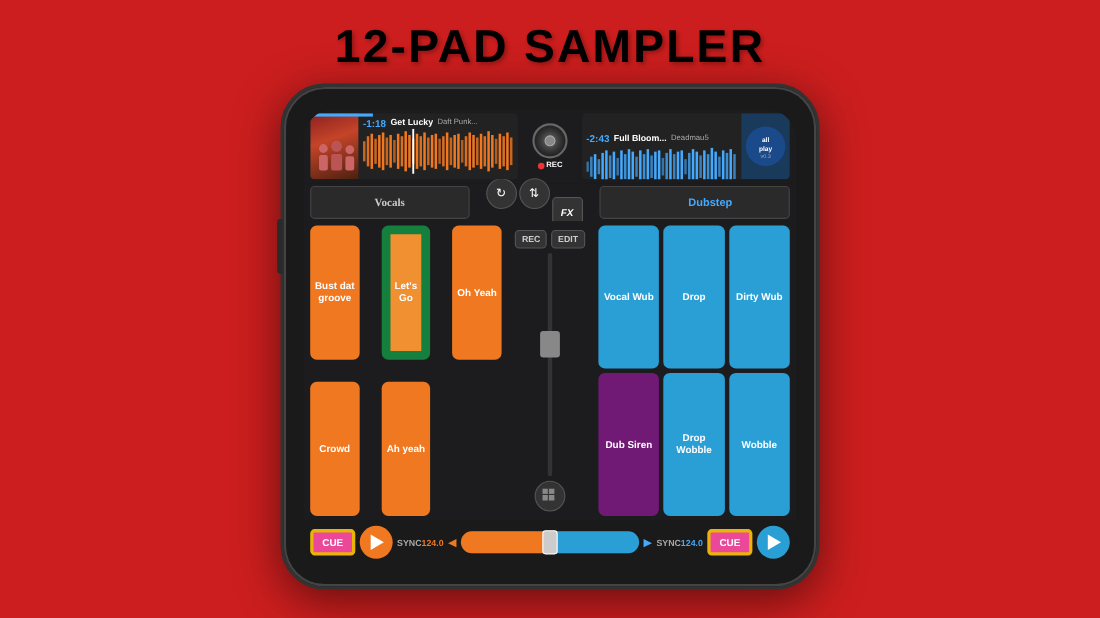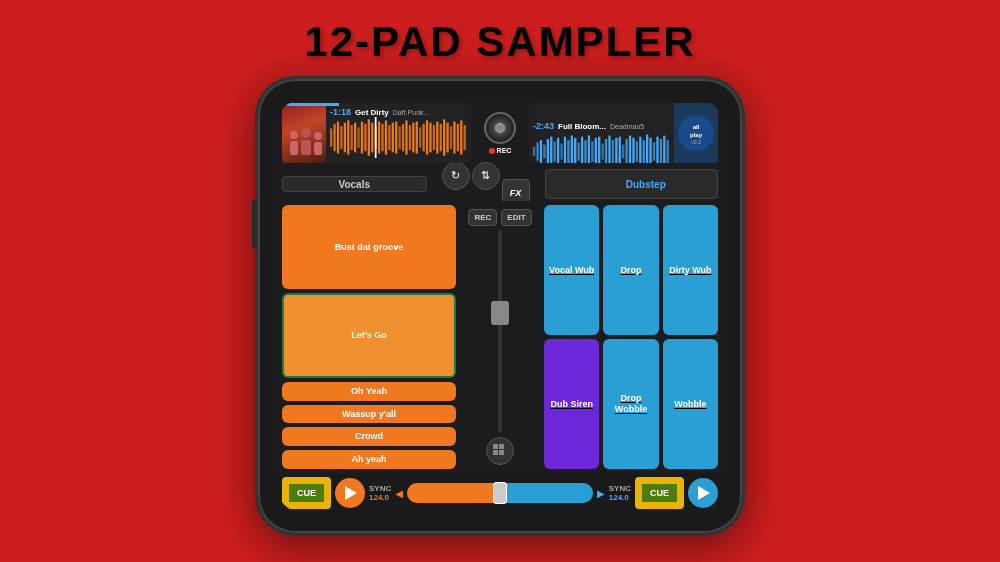--- a/index.html
+++ b/index.html
@@ -199,30 +199,31 @@
       display: flex;
       align-items: center;
       height: 34px;
       background: #1c1c1e;
       padding: 2px 6px;
       gap: 4px;
     }
 
     .deck-label-btn {
       flex: 1;
-      height: 16px;
+      height: 30px;
       background: #2a2a2a;
       border-radius: 4px;
       display: flex;
       align-items: center;
       justify-content: center;
       color: #ccc;
       font-size: 10px;
       font-weight: bold;
       border: 1px solid #444;
+      font-family: Liberation Serif, serif;
     }
 
     .deck-center-icons {
       display: flex;
       gap: 2px;
       width: 110px;
       justify-content: center;
     }
 
     .icon-btn {
@@ -268,44 +269,44 @@
     .pads-area {
       display: flex;
       flex: 1;
       padding: 4px 6px;
       gap: 4px;
       background: #1c1c1e;
     }
 
     .pads-left {
       display: grid;
-      grid-template-columns: repeat(1, 1fr);
+      grid-template-columns: repeat(3, 1fr);
       grid-template-rows: repeat(2, 1fr);
-      gap: 4px;
+      gap: 20px;
       flex: 1;
     }
 
     .pad {
       border-radius: 6px;
       display: flex;
       align-items: center;
       justify-content: center;
       text-align: center;
       font-size: 9px;
       font-weight: bold;
       color: white;
       padding: 4px;
       line-height: 1.2;
       cursor: pointer;
     }
 
     .pad.orange { background: #f07820; }
-    .pad.orange-active { background: #f09030; border: 2px solid #15803d; }
+    .pad.orange-active { background: #f09030; border: 8px solid #15803d; }
     .pad.blue { background: #2a9fd6; }
-    .pad.blue-dark { background: #6d28d9; }
+    .pad.blue-dark { background: #701a75; }
 
     
     .center-area {
       width: 80px;
       display: flex;
       flex-direction: column;
       align-items: center;
       justify-content: space-between;
       padding: 4px 0;
     }
@@ -358,36 +359,35 @@
       justify-content: center;
       font-size: 10px;
     }
 
     .pads-right {
       display: grid;
       grid-template-columns: repeat(3, 1fr);
       grid-template-rows: repeat(2, 1fr);
       gap: 4px;
       flex: 1;
-      text-decoration: underline;
     }
 
     
     .bottom-bar {
       height: 40px;
       background: #1a1a1a;
       display: flex;
       align-items: center;
       padding: 0 6px;
       gap: 4px;
     }
 
     .cue-btn {
-      background: #4d7c0f;
-      border: 7px solid #eab308;
+      background: #ec4899;
+      border: 3px solid #eab308;
       border-radius: 4px;
       color: white;
       font-size: 9px;
       font-weight: bold;
       padding: 4px 8px;
       cursor: pointer;
     }
 
     .play-btn {
       width: 30px;
@@ -415,22 +415,22 @@
       width: 0;
       height: 0;
       border-top: 7px solid transparent;
       border-bottom: 7px solid transparent;
       border-left: 12px solid white;
       margin-left: 2px;
     }
 
     .sync-area {
       display: flex;
-      flex-direction: column;
-      align-items: flex-start;
+      flex-direction: row;
+      align-items: flex-end;
     }
 
     .sync-label {
       font-size: 8px;
       color: #aaa;
       font-weight: bold;
     }
 
     .sync-bpm {
       font-size: 8px;
@@ -527,21 +527,21 @@
                 <rect x="17" y="17" width="10" height="15" rx="2" fill="#b55"></rect>
                 <circle cx="34" cy="13" r="4" fill="#c66"></circle>
                 <rect x="30" y="19" width="8" height="13" rx="2" fill="#c66"></rect>
               </svg>
             </div>
           </div>
           <div class="track-info-left">
             <div class="progress-bar"></div>
             <div style="display:flex;gap:4px;align-items:center;padding-top:4px;">
               <span class="track-time">-1:18</span>
-              <span class="track-name">Get Dirty</span>
+              <span class="track-name">Get Lucky</span>
               <span class="track-artist">Daft Punk...</span>
             </div>
 
             <div style="flex:1;position:relative;">
               <svg class="waveform-svg" viewBox="0 0 120 36" preserveAspectRatio="none">
                 <rect x="0" y="10" width="2" height="16" fill="#f07820" opacity="0.8"></rect>
                 <rect x="3" y="6" width="2" height="24" fill="#f07820" opacity="0.9"></rect>
                 <rect x="6" y="4" width="2" height="28" fill="#f07820"></rect>
                 <rect x="9" y="8" width="2" height="20" fill="#f07820" opacity="0.8"></rect>
                 <rect x="12" y="5" width="2" height="26" fill="#f07820"></rect>
@@ -676,21 +676,20 @@
         </div>
         <div class="deck-label-right">Dubstep</div>
       </div>
 
       <div class="pads-area">
 
         <div class="pads-left">
           <div class="pad orange">Bust dat groove</div>
           <div class="pad orange-active">Let's Go</div>
           <div class="pad orange">Oh Yeah</div>
-          <div class="pad orange">Wassup y'all</div>
           <div class="pad orange">Crowd</div>
           <div class="pad orange">Ah yeah</div>
         </div>
 
         <div class="center-area">
           <div class="rec-edit-row">
             <div class="small-btn">REC</div>
             <div class="small-btn">EDIT</div>
           </div>
           <div class="crossfader-track">

